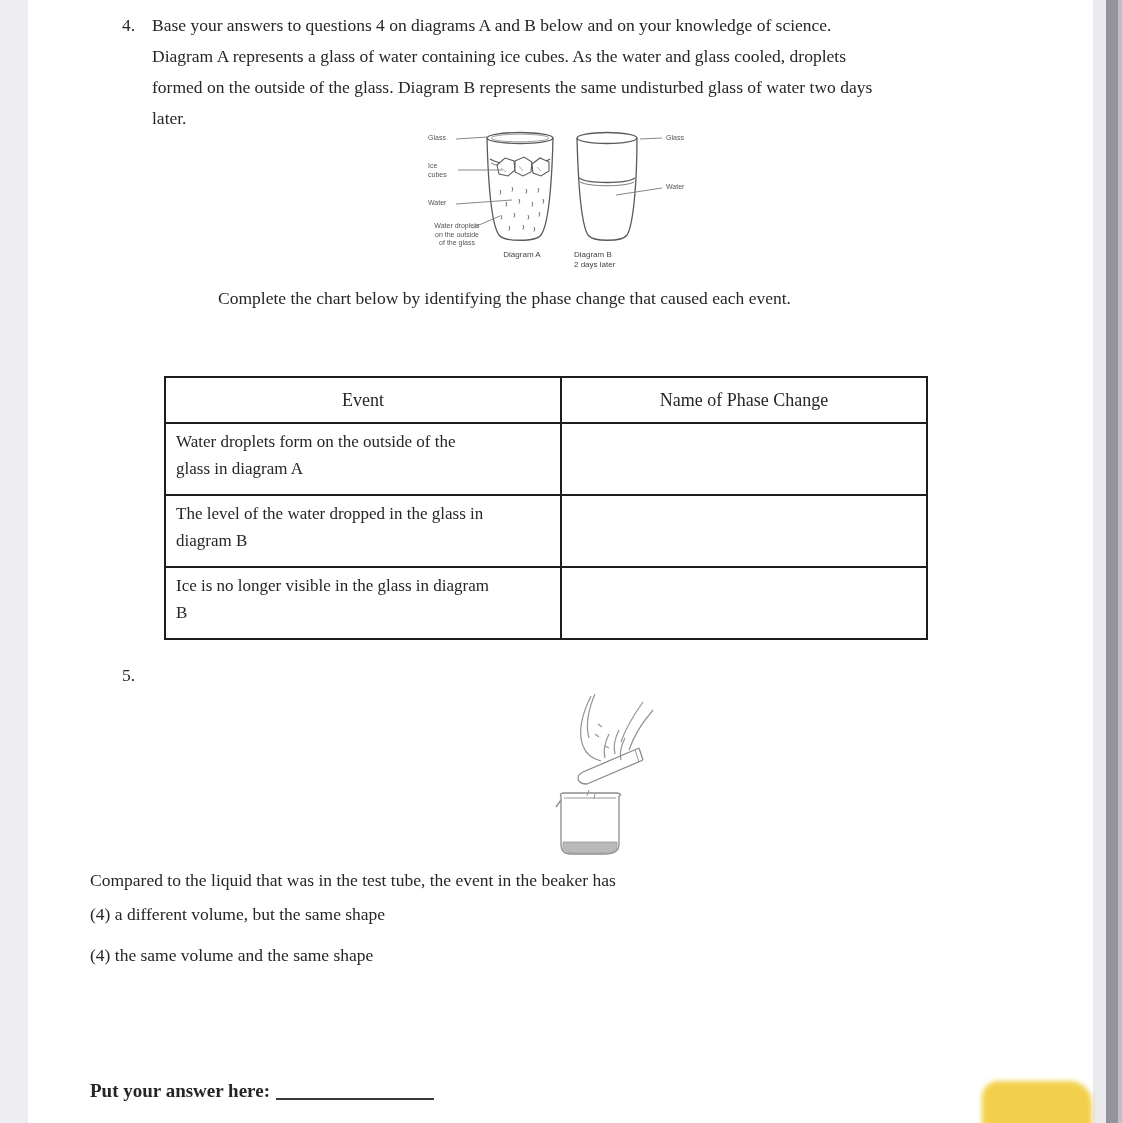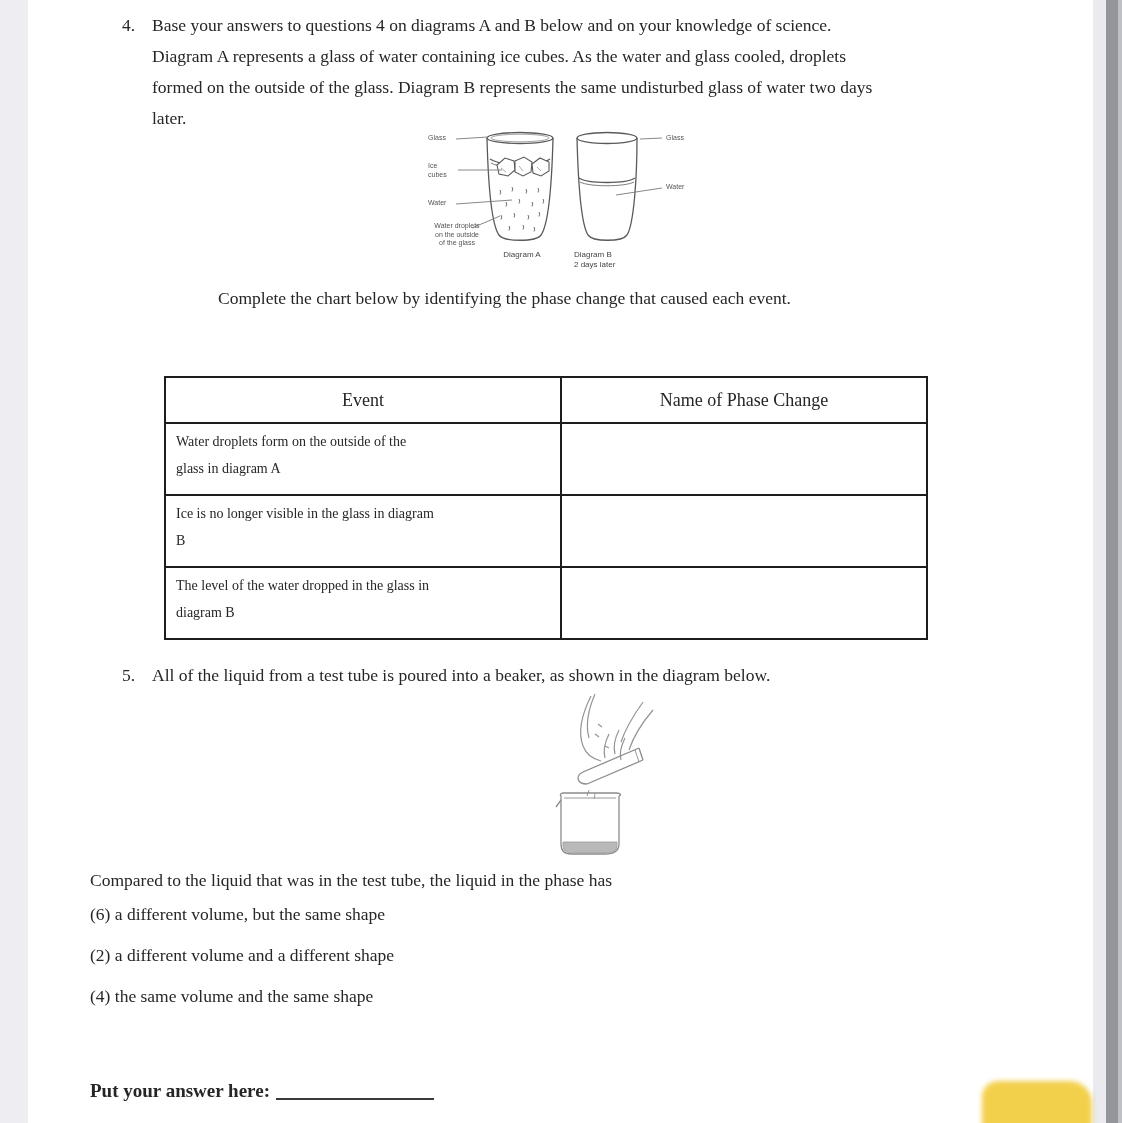--- a/index.html
+++ b/index.html
@@ -24,21 +24,21 @@
   .fig-label{position:absolute;font-family:"Liberation Sans",sans-serif;font-size:7px;
              line-height:8.5px;color:#555;white-space:pre-line;}
   .fig-caption{position:absolute;font-family:"Liberation Sans",sans-serif;font-size:8px;
                font-weight:normal;line-height:9.5px;color:#444;white-space:pre-line;text-align:center;}
 
   
   #instruction{position:absolute;left:218px;top:288px;font-size:17.5px;}
 
   
   #phase-table{position:absolute;left:164px;top:376px;border-collapse:collapse;}
-  #phase-table th,#phase-table td{border:2px solid #1d1d1d;font-weight:normal;font-size:14px;}
+  #phase-table th,#phase-table td{border:2px solid #1d1d1d;font-weight:normal;font-size:17px;}
   #phase-table th{height:42px;text-align:center;font-size:18px;}
   #phase-table td{height:66px;vertical-align:top;padding:4px 10px 0 10px;line-height:27px;
                   white-space:pre-line;}
   .col-event{width:392px;margin-top:33px;}
   .col-phase{width:362px;}
 
   
   #figure-pour{position:absolute;left:535px;top:688px;width:140px;height:180px;}
 
   
@@ -149,35 +149,34 @@
         <tr>
       <th class="col-event">Event</th>
       <th class="col-phase">Name of Phase Change</th>
     </tr>
     <tr>
       <td>Water droplets form on the outside of the
 glass in diagram A</td>
       <td></td>
     </tr>
     <tr>
+      <td>The level of the water dropped in the glass in
+diagram B</td>
+      <td></td>
+    </tr>
+    <tr>
       <td>Ice is no longer visible in the glass in diagram
 B</td>
       <td></td>
     </tr>
-    <tr>
-      <td>The level of the water dropped in the glass in
-diagram B</td>
-      <td></td>
-    </tr>
   </tbody>
     </table>
 
   <div id="q5-block" class="q-block">
     <span class="q-num">5.</span>
-    <span class="q-text">All of the liquid from a test tube is poured into a beaker, as shown in the diagram below.</span>
   </div>
 
   <div id="figure-pour">
     <svg width="140" height="180" viewBox="0 0 140 180">
       <g stroke="#949494" fill="none" stroke-width="1.3">
 
         <g stroke-width="1.2">
           <path d="M56,8 C48,24 42,42 48,58 C51,66 58,71 66,73"></path>
           <path d="M60,6 C54,20 50,36 54,50"></path>
           <path d="M108,14 C98,28 90,42 86,54"></path>
@@ -202,24 +201,23 @@
           <path d="M6,4 L6,52 Q6,62 16,62 L50,62 Q64,62 64,52 L64,4"></path>
           <path d="M6,4 Q4,2 8,1 L62,1 Q68,2 64,4"></path>
           <path d="M9,6 L61,6" stroke-width="0.9"></path>
           <path d="M6,8 L1,15"></path>
           <path d="M8,50 h54 v4 q0,7 -10,7 h-34 q-10,0 -10,-7 z" fill="#b9b9b9" stroke="#9a9a9a" stroke-width="0.8"></path>
         </g>
       </g>
     </svg>
   </div>
 
-  <div id="mc-stem">Compared to the liquid that was in the test tube, the liquid in the phase has</div>
+  <div id="mc-stem">Compared to the liquid that was in the test tube, the event in the beaker has</div>
   <div id="mc-options">
-    <div class="option">(6) a different volume, but the same shape</div>
-    <div class="option">(2) a different volume and a different shape</div>
+    <div class="option">(4) a different volume, but the same shape</div>
     <div class="option">(4) the same volume and the same shape</div>
   </div>
 
   <div id="answer-block">
     <span id="answer-label">Put your answer here:</span><span id="answer-blank"></span>
   </div>
 
   <div id="highlight-blob" style="background: rgb(243, 208, 76);"></div>
 </div>
 

